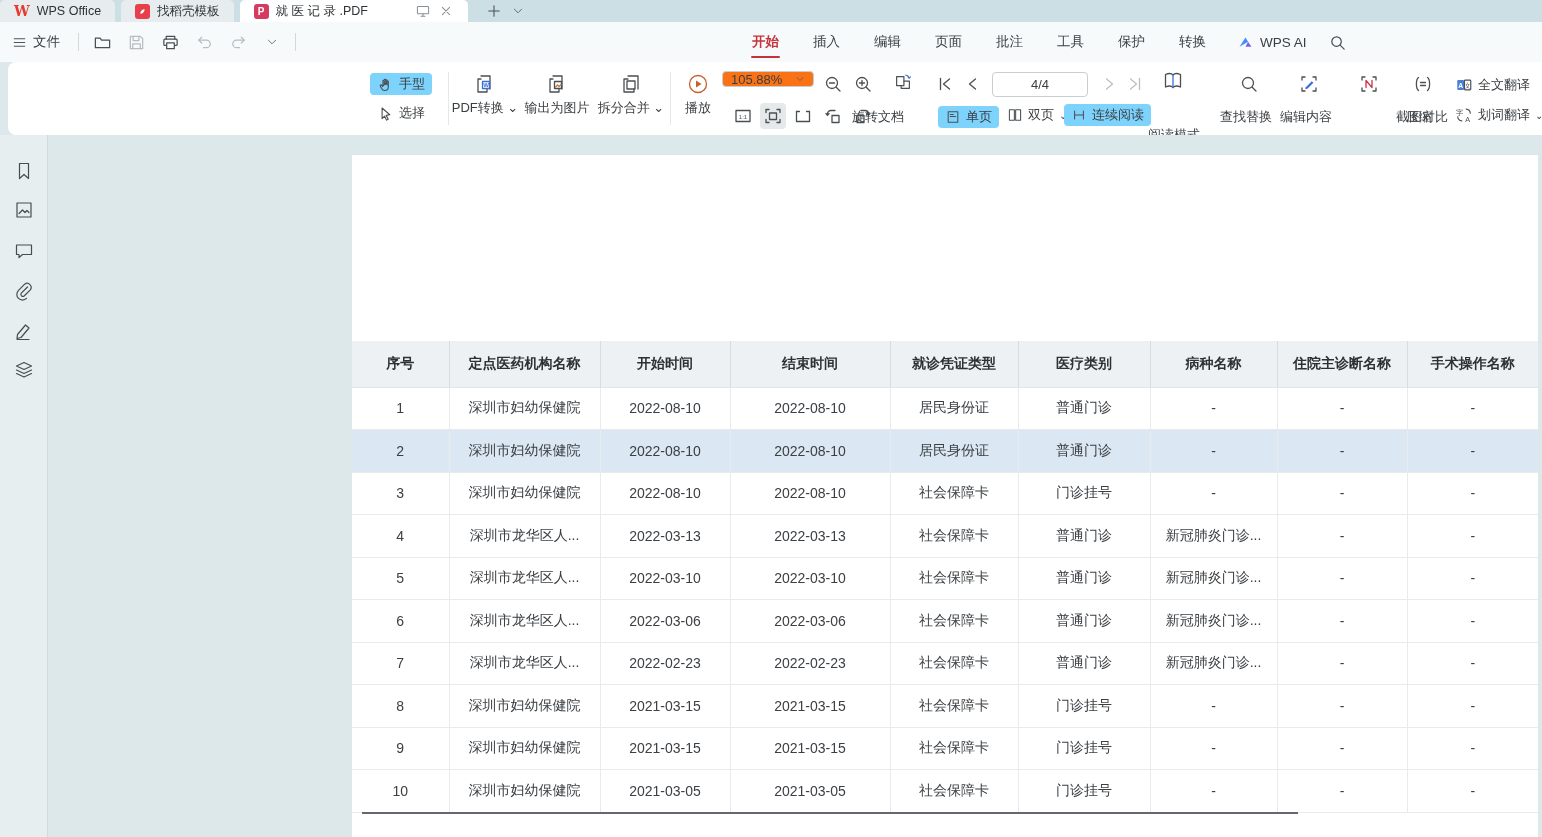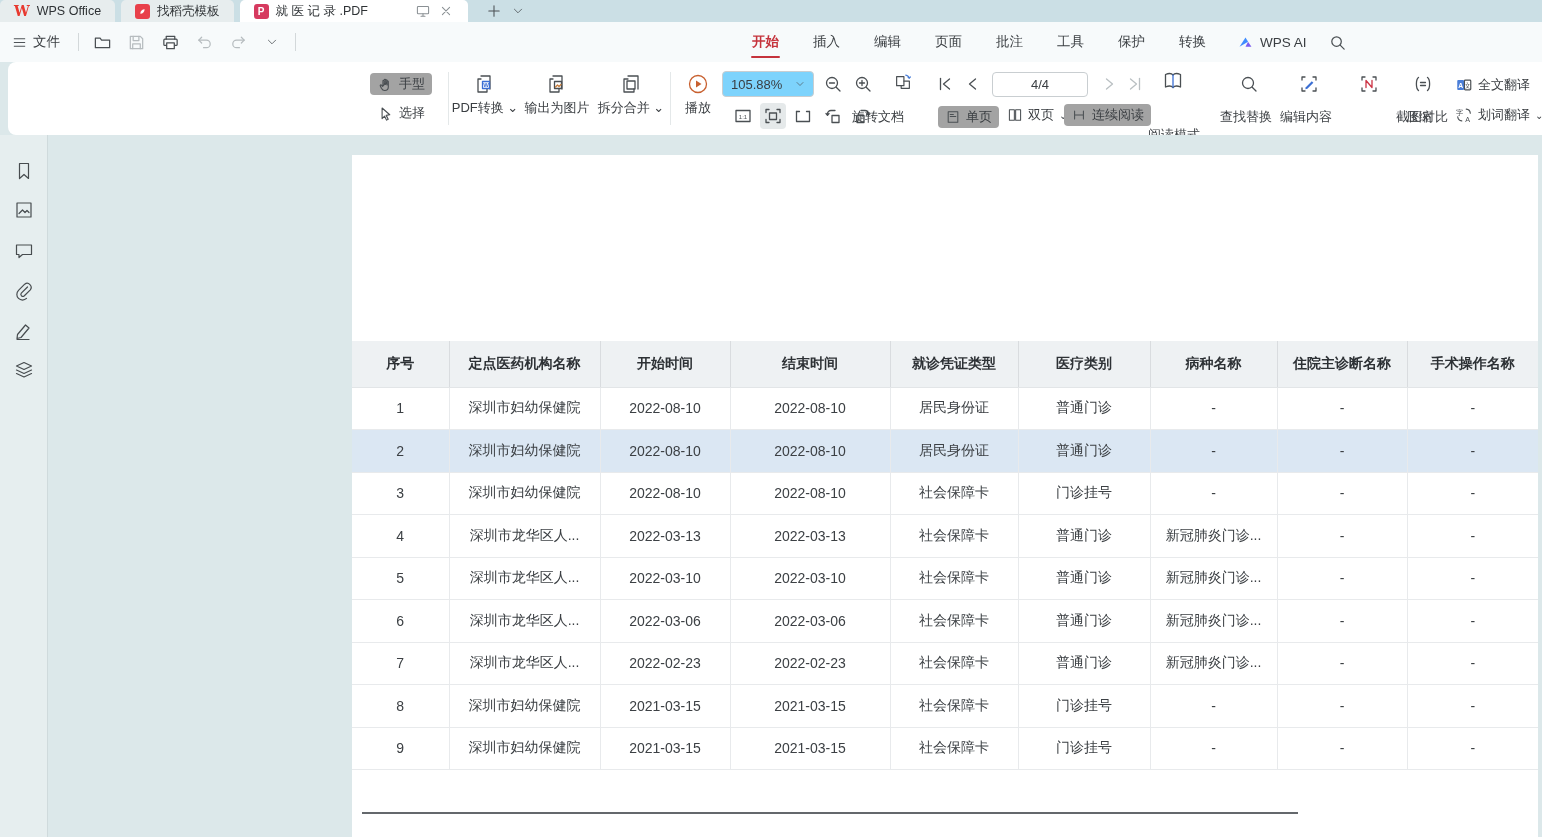--- a/index.html
+++ b/index.html
@@ -35,31 +35,31 @@
   .menu-item.active::after { content:""; position:absolute; left:16px; right:16px; bottom:4px;
     height:2.5px; background:#c5333c; border-radius:2px; }
   .wpsai { display:flex; align-items:center; gap:6px; padding:0 14px; }
 
   
   .ribbon { position:absolute; left:8px; top:62px; width:1534px; height:73px;
     background:#ffffff; border-radius:8px 0 0 8px; }
   .abs { position:absolute; }
   .chip { display:flex; align-items:center; gap:5px; padding:2px 7px; border-radius:4px;
     font-size:13px; white-space:nowrap; }
-  .chip.on { background:#a3a3a3; }
+  .chip.on { background:#7dd3fc; }
   .tb-v { position:absolute; display:flex; flex-direction:column; align-items:center;
     gap:3px; font-size:13px; white-space:nowrap; }
   .tb-v svg { width:24px; height:24px; }
   .icbtn { position:absolute; width:26px; height:26px; display:flex; align-items:center;
     justify-content:center; border-radius:4px; }
   .icbtn svg { width:20px; height:20px; }
   .icbtn.on { background:#e5e9ea; }
-  .combo { position:absolute; border:1px solid #c9ced1; border-radius:4px; height:26px;
+  .combo { position:absolute; border:1px solid #c9ced1; border-radius:4px; height:16px;
     display:flex; align-items:center; justify-content:space-between; padding:0 8px;
-    font-size:13px; background:#7dd3fc; }
+    font-size:13px; background:#f97316; }
   .pagebox { position:absolute; border:1px solid #c9ced1; border-radius:4px; height:25px;
     display:flex; align-items:center; justify-content:center; font-size:13px; font-weight:normal;
     background:#fff; }
   .rdiv { position:absolute; width:1px; background:#e4e8e9; top:10px; bottom:10px; }
   .lbl { position:absolute; font-size:13px; white-space:nowrap; }
   svg { fill:none; stroke:#4a4f53; stroke-width:1.3; stroke-linecap:round; stroke-linejoin:round; }
   svg text { stroke:none; }
 
   
   .docarea { position:absolute; left:0; top:135px; width:1542px; height:702px; background:#dce8ea; }
@@ -598,19 +598,30 @@
               <td>9</td>
               <td>深圳市妇幼保健院</td>
               <td>2021-03-15</td>
               <td>2021-03-15</td>
               <td>社会保障卡</td>
               <td>门诊挂号</td>
               <td>-</td>
               <td>-</td>
               <td>-</td>
             </tr>
+            <tr>
+              <td>10</td>
+              <td>深圳市妇幼保健院</td>
+              <td>2021-03-05</td>
+              <td>2021-03-05</td>
+              <td>社会保障卡</td>
+              <td>门诊挂号</td>
+              <td>-</td>
+              <td>-</td>
+              <td>-</td>
+            </tr>
           </tbody>
       </table>
       <div class="endline"></div>
     </div>
   </div>
 
 </div>
 
 </body></html>

